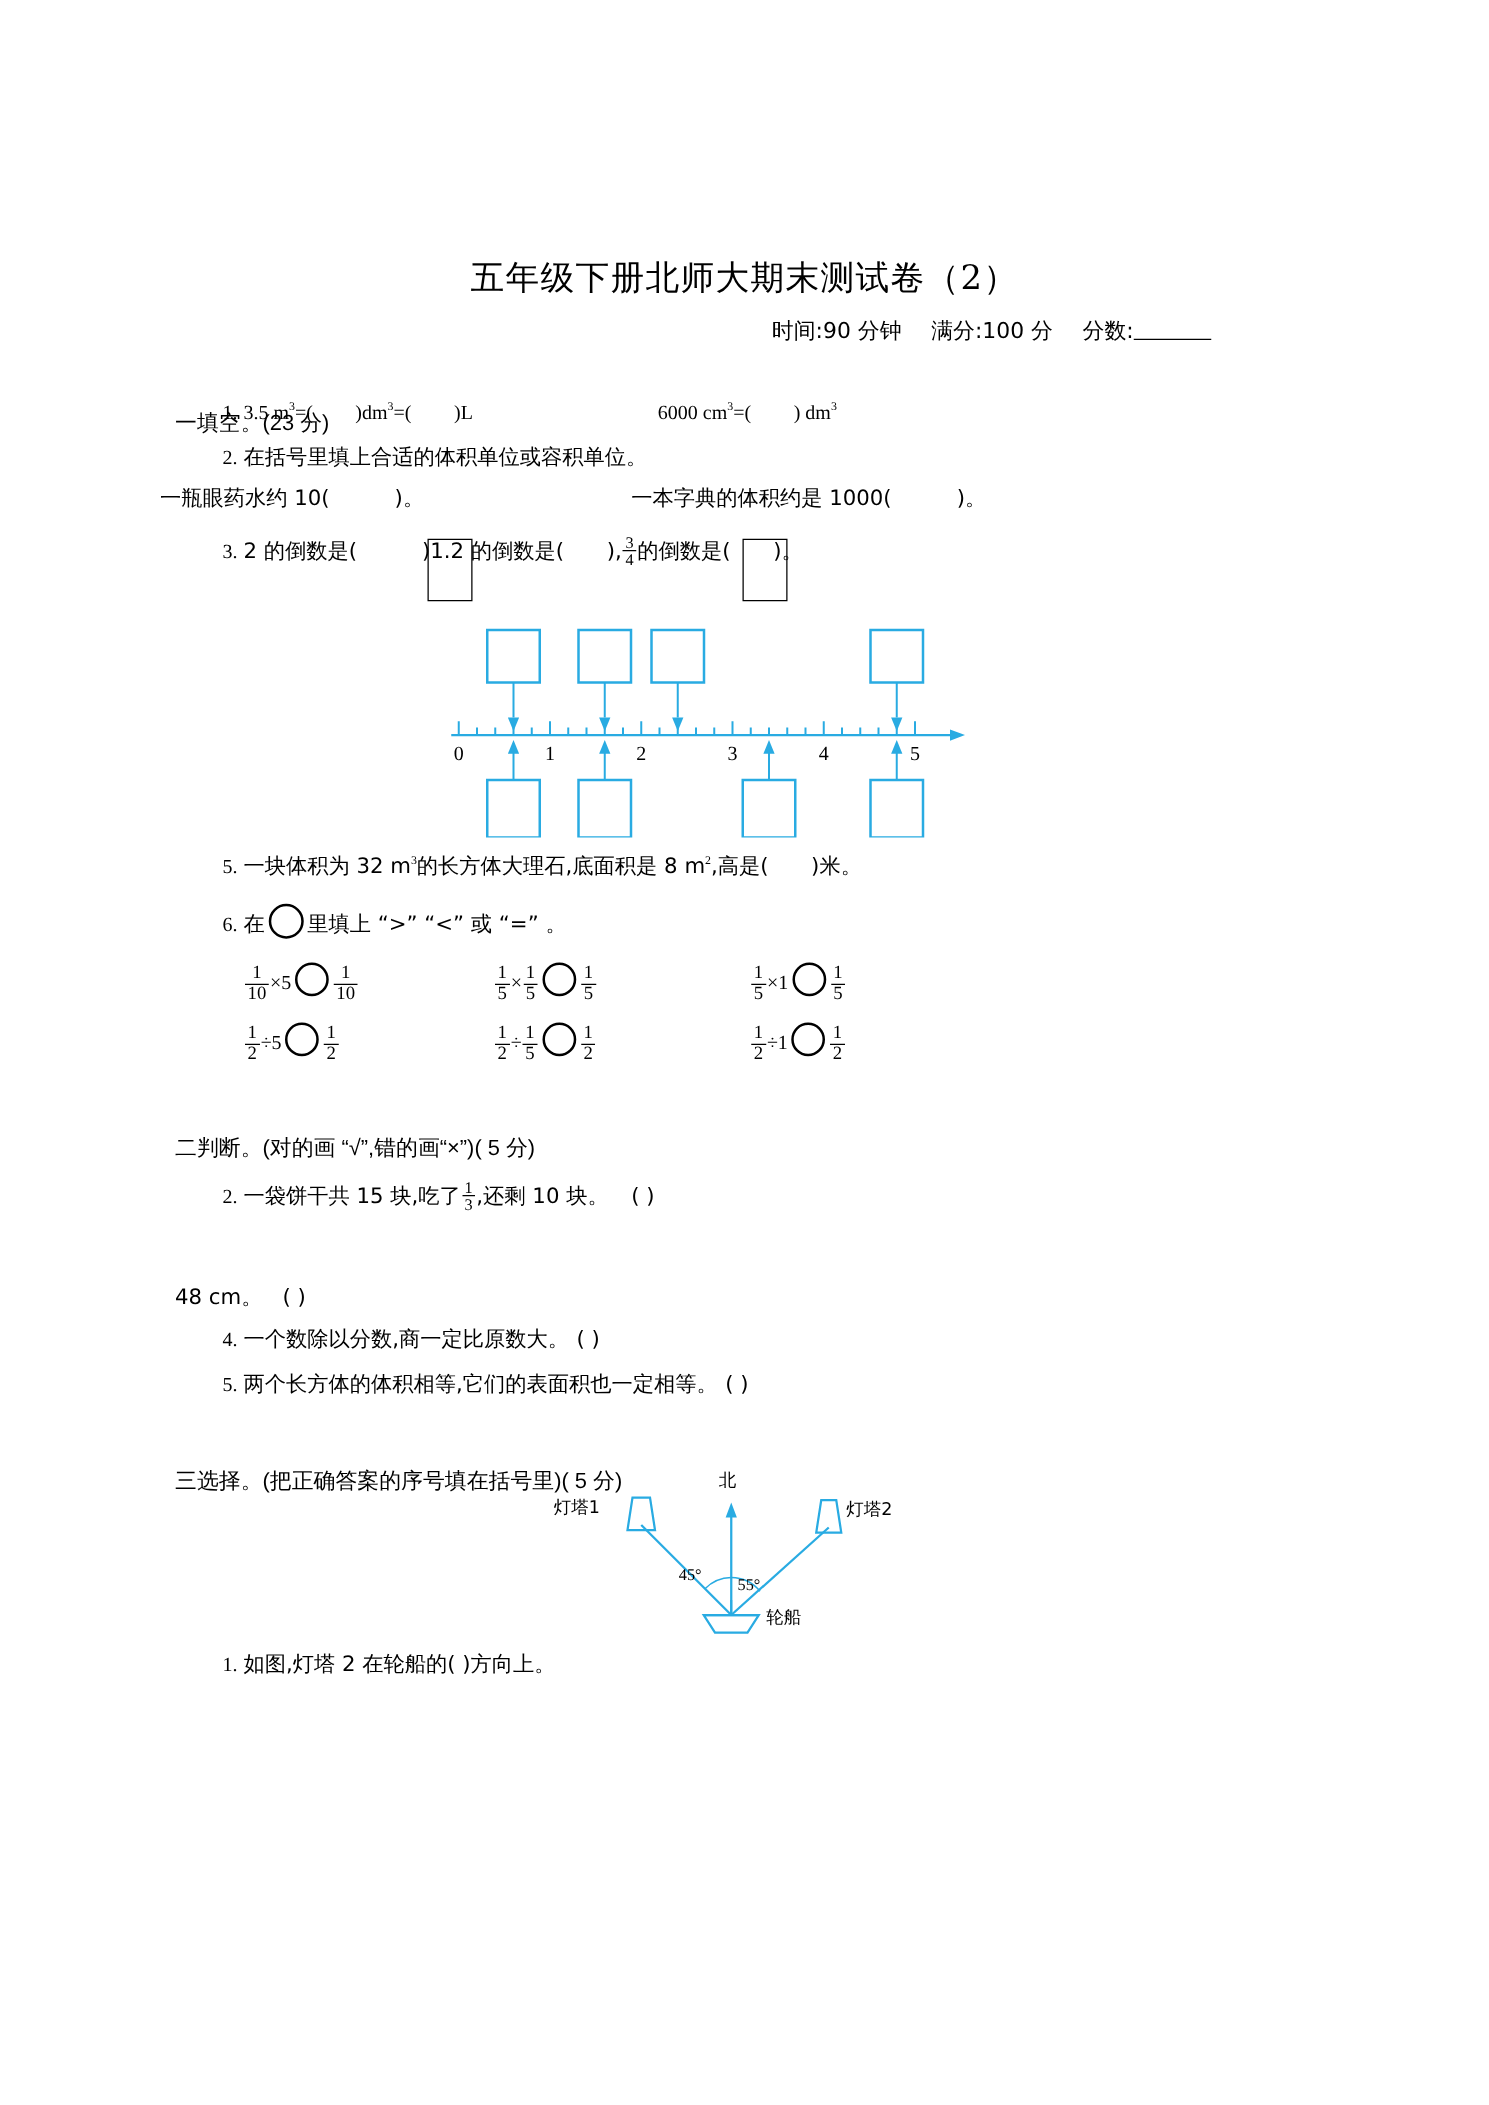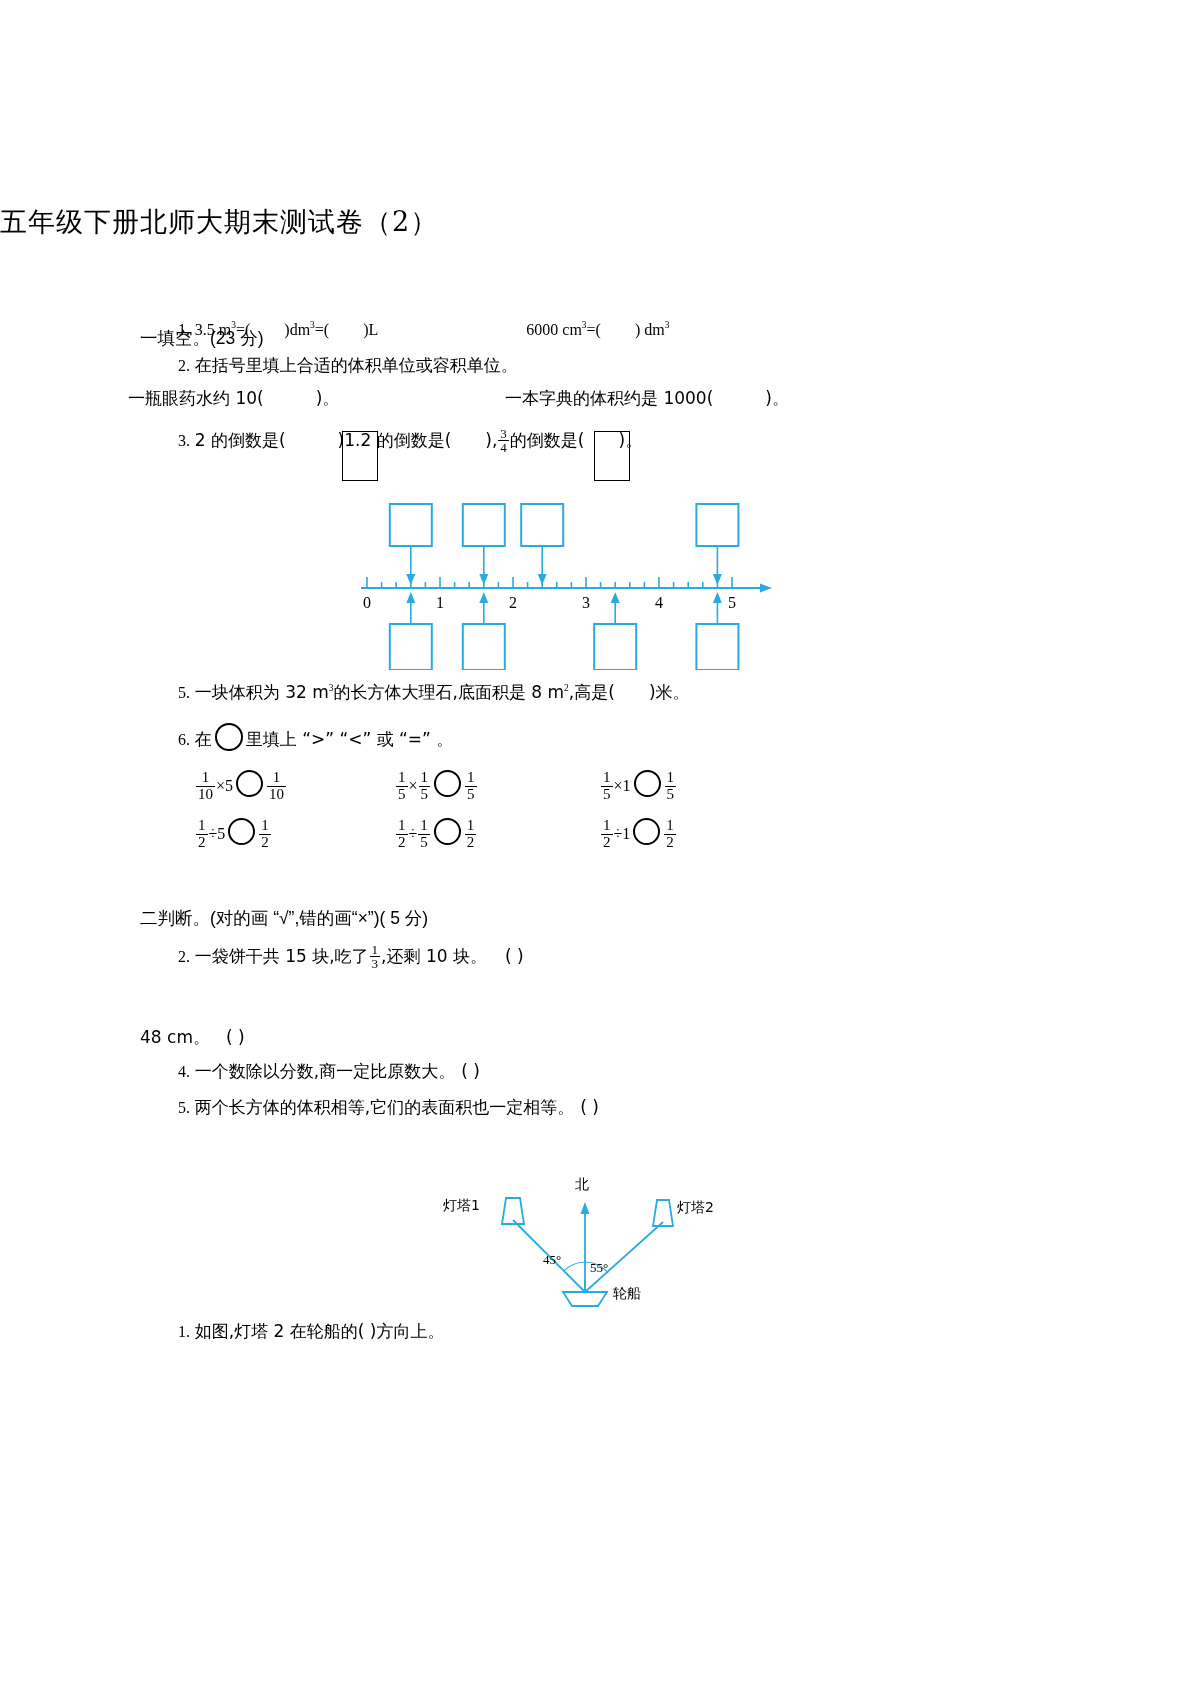--- a/index.html
+++ b/index.html
@@ -12,21 +12,21 @@
     overflow:hidden;
   }
   .page{position:absolute;left:0;top:0;width:1191px;height:1684px;}
 
   
   .num{font-family:"Liberation Serif","DejaVu Serif",serif;}
   .cn{font-family:"DejaVu Sans","Liberation Sans",sans-serif;}
 
   .title{
     position:absolute;left:0;top:204px;width:1191px;
-    text-align:left;
+    text-align:center;
     font-size:27px;
     letter-spacing:1px;
     font-family:"DejaVu Serif","Liberation Serif",serif;
   }
   .header-line{
     position:absolute;right:222px;top:252px;
     font-size:17.5px;
     white-space:nowrap;
   }
   .header-line .sp{display:inline-block;width:14px;}
@@ -91,20 +91,27 @@
   .gap-md{display:inline-block;width:52px;}
   .gap-lg{display:inline-block;width:96px;}
 </style>
 </head>
 <body>
 
 <div class="page">
 
   <div class="title">五年级下册北师大期末测试卷（2）</div>
 
+  <div class="header-line">
+    <span class="cn">时间:90 分钟</span>
+    <span class="sp"></span>
+    <span class="cn">满分:100 分</span>
+    <span class="sp"></span>
+    <span class="cn">分数:</span><span class="blankline"></span>
+  </div>
 
   <div class="sec" style="top:290px;">一填空。(23 分)</div>
 
   <div class="item" style="left:178px;top:320px;">
     <span class="it-num">1.</span>
     <span class="num" style="font-size:16px;">3.5 m</span><sup class="ex num">3</sup><span class="num" style="font-size:16px;">=(</span><span class="gap-sm"></span><span class="num" style="font-size:16px;">)dm</span><sup class="ex num">3</sup><span class="num" style="font-size:16px;">=(</span><span class="gap-sm"></span><span class="num" style="font-size:16px;">)L</span><span class="gap-lg"></span><span class="gap-md"></span><span class="num" style="font-size:16px;">6000 cm</span><sup class="ex num">3</sup><span class="num" style="font-size:16px;">=(</span><span class="gap-sm"></span><span class="num" style="font-size:16px;">) dm</span><sup class="ex num">3</sup>
   </div>
 
   <div class="item" style="left:178px;top:354px;">
     <span class="it-num">2.</span>
@@ -227,20 +234,21 @@
   <div class="item" style="left:178px;top:1060px;">
     <span class="it-num">4.</span>
     <span class="cn">一个数除以分数,商一定比原数大。</span><span style="display:inline-block;width:6px;"></span><span class="cn">(        )</span>
   </div>
 
   <div class="item" style="left:178px;top:1096px;">
     <span class="it-num">5.</span>
     <span class="cn">两个长方体的体积相等,它们的表面积也一定相等。</span><span style="display:inline-block;width:6px;"></span><span class="cn">(        )</span>
   </div>
 
+  <div class="sec" style="top:1136px;">三选择。(把正确答案的序号填在括号里)( 5 分)</div>
 
   <div class="figure" style="left:435px;top:1180px;width:300px;height:135px;">
     <svg width="300" height="135" viewBox="0 0 300 135">
 
       <line x1="150" y1="112" x2="78" y2="40" stroke="#29ABE2" stroke-width="1.8"></line>
       <line x1="150" y1="112" x2="228" y2="42" stroke="#29ABE2" stroke-width="1.8"></line>
 
       <line x1="150" y1="112" x2="150" y2="30" stroke="#29ABE2" stroke-width="1.8"></line>
       <polygon points="150,22 145.5,34 154.5,34" fill="#29ABE2"></polygon>
 

